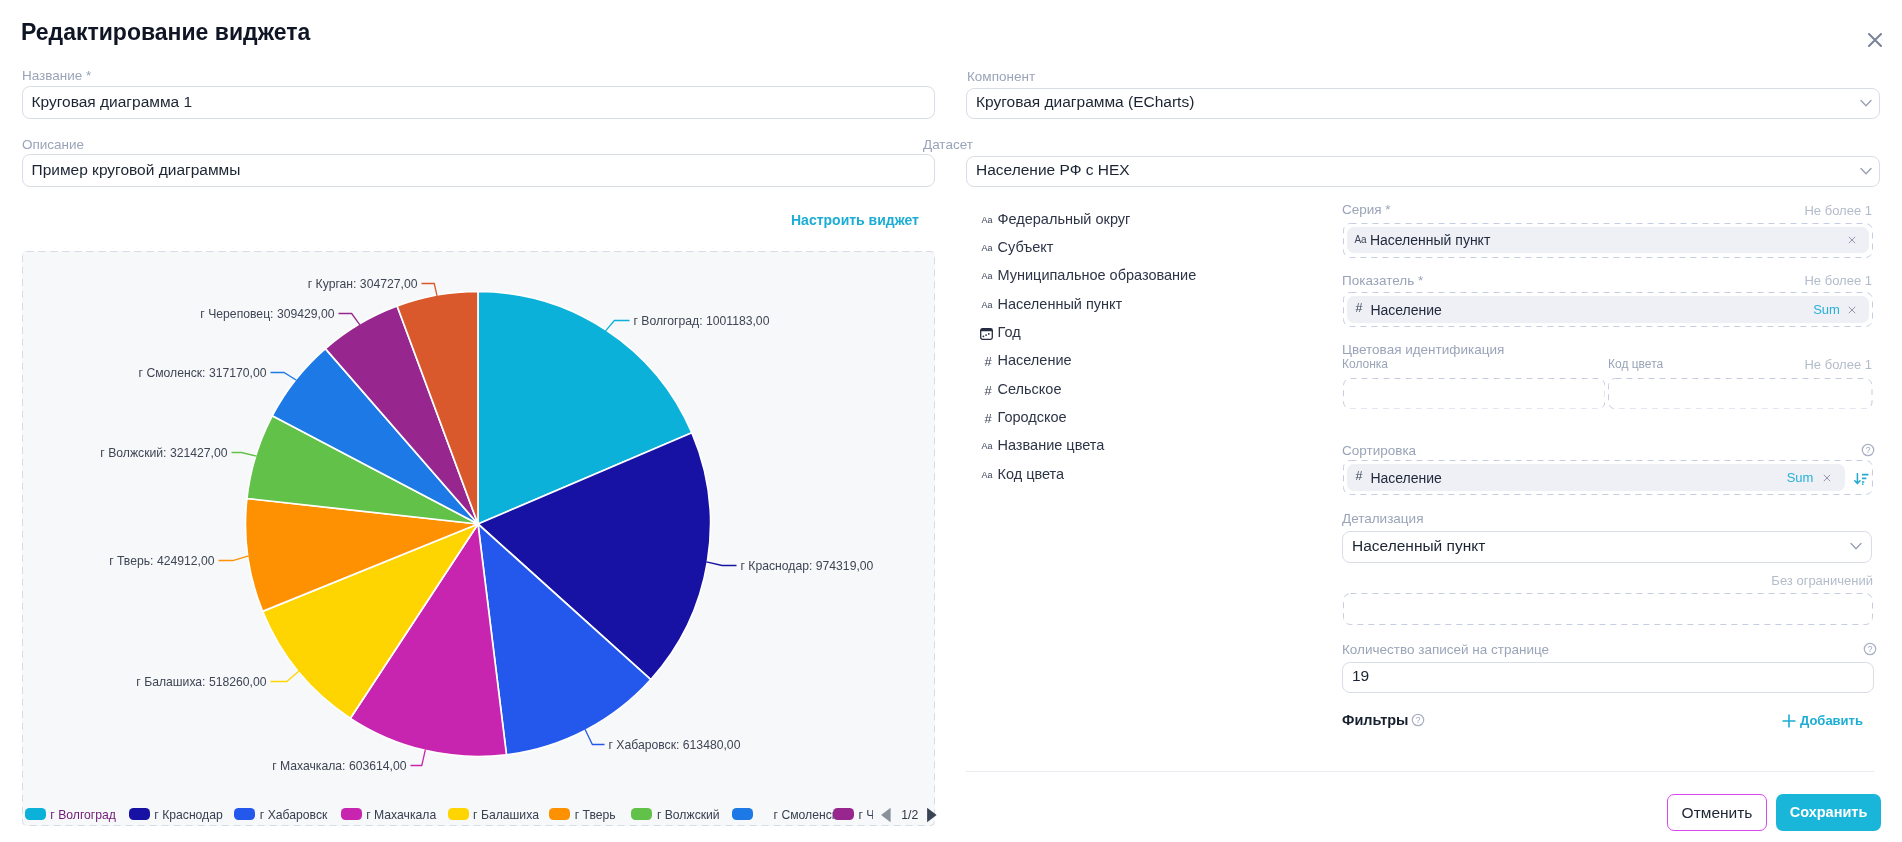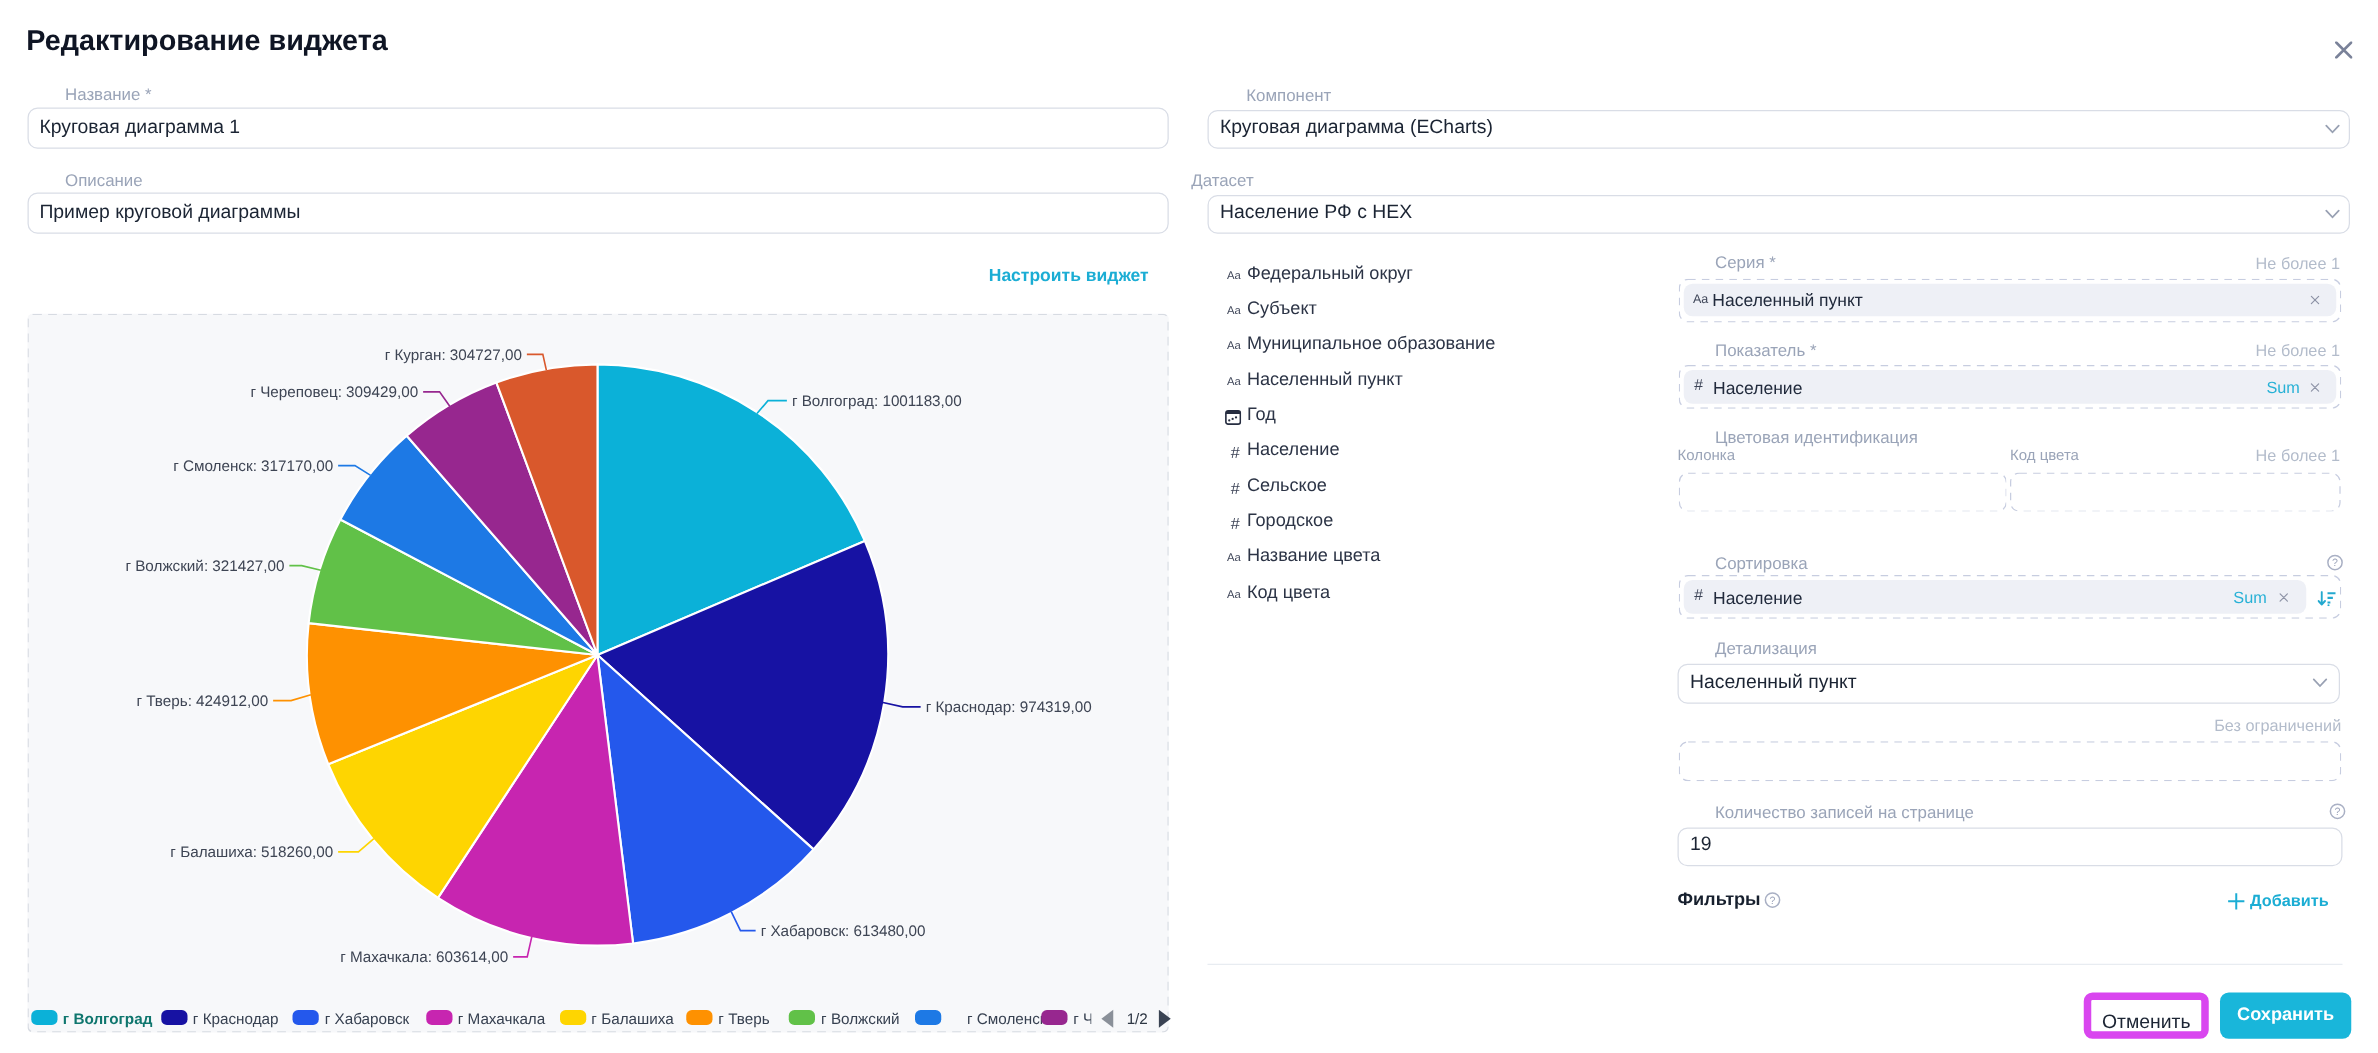--- a/index.html
+++ b/index.html
@@ -1,17 +1,17 @@
 <!DOCTYPE html>
 <html><head><meta charset="utf-8">
 <style>
   * { margin:0; padding:0; box-sizing:border-box; }
   html,body { width:1902px; height:842px; background:#ffffff;
     font-family:"Liberation Sans", sans-serif; position:relative; overflow:hidden; }
-  .lbl { position:absolute; font-size:13.5px; color:#9aa4b8;margin-left:30px; }
+  .lbl { position:absolute; font-size:13.5px; color:#9aa4b8; }
   .lbl-sm { position:absolute; font-size:12px; color:#9aa4b8; }
   .limit { position:absolute; font-size:13px; color:#b3bccb; }
   .inp { position:absolute; background:#fff; border:1px solid #d9dde6; border-radius:8px; }
   .inp span { position:absolute; left:9px; top:6px; font-size:15.5px; color:#1b2433; white-space:nowrap; }
 </style></head>
 <body>
   <div style="position:absolute;left:21px;top:19px;font-size:23px;font-weight:700;color:#0f1524;">Редактирование виджета</div>
   <svg width="14" height="14" viewBox="0 0 14 14" style="position:absolute;left:1868px;top:33px;">
     <path d="M1,1 L13,13 M13,1 L1,13" stroke="#7a8299" stroke-width="2" stroke-linecap="round"></path>
   </svg>
@@ -57,21 +57,21 @@
       <text x="384.5" y="518.7" text-anchor="end" font-size="12.2" fill="#3e4554">г Махачкала: 603614,00</text>
       <text x="244.5" y="434.7" text-anchor="end" font-size="12.2" fill="#3e4554">г Балашиха: 518260,00</text>
       <text x="192.5" y="313.7" text-anchor="end" font-size="12.2" fill="#3e4554">г Тверь: 424912,00</text>
       <text x="205.5" y="205.7" text-anchor="end" font-size="12.2" fill="#3e4554">г Волжский: 321427,00</text>
       <text x="244.5" y="125.7" text-anchor="end" font-size="12.2" fill="#3e4554">г Смоленск: 317170,00</text>
       <text x="312.5" y="66.7" text-anchor="end" font-size="12.2" fill="#3e4554">г Череповец: 309429,00</text>
       <text x="395.5" y="36.7" text-anchor="end" font-size="12.2" fill="#3e4554">г Курган: 304727,00</text>
     </svg>
     <div style="position:absolute;left:0;top:0;width:851.5px;height:575px;overflow:hidden;">
       <div style="position:absolute;left:3.3px;top:557.5px;width:21px;height:12px;border-radius:4.5px;background:#0bb1d8;"></div>
-      <div style="position:absolute;left:28.8px;top:557px;font-size:12.2px;color:#0f766e;white-space:nowrap;font-weight:bold;">г Волгоград</div>
+      <div style="position:absolute;left:28.8px;top:557px;font-size:12.2px;color:#701a75;white-space:nowrap;">г Волгоград</div>
       <div style="position:absolute;left:107.3px;top:557.5px;width:21px;height:12px;border-radius:4.5px;background:#1712a3;"></div>
       <div style="position:absolute;left:132.8px;top:557px;font-size:12.2px;color:#374151;white-space:nowrap;">г Краснодар</div>
       <div style="position:absolute;left:212.8px;top:557.5px;width:21px;height:12px;border-radius:4.5px;background:#2458ec;"></div>
       <div style="position:absolute;left:238.3px;top:557px;font-size:12.2px;color:#374151;white-space:nowrap;">г Хабаровск</div>
       <div style="position:absolute;left:319.2px;top:557.5px;width:21px;height:12px;border-radius:4.5px;background:#c725b0;"></div>
       <div style="position:absolute;left:344.7px;top:557px;font-size:12.2px;color:#374151;white-space:nowrap;">г Махачкала</div>
       <div style="position:absolute;left:426.1px;top:557.5px;width:21px;height:12px;border-radius:4.5px;background:#fed501;"></div>
       <div style="position:absolute;left:451.6px;top:557px;font-size:12.2px;color:#374151;white-space:nowrap;">г Балашиха</div>
       <div style="position:absolute;left:527.7px;top:557.5px;width:21px;height:12px;border-radius:4.5px;background:#fe9101;"></div>
       <div style="position:absolute;left:553.2px;top:557px;font-size:12.2px;color:#374151;white-space:nowrap;">г Тверь</div>
@@ -237,14 +237,14 @@
     <circle cx="8" cy="8" r="5.7" fill="none" stroke="#a9b0c4" stroke-width="1.2"></circle>
     <text x="8" y="10.9" font-size="8.5" fill="#9aa2b8" text-anchor="middle" font-family="Liberation Sans, sans-serif">?</text>
   </svg>
   <svg width="14" height="14" viewBox="0 0 14 14" style="position:absolute;left:1782px;top:714px;">
     <path d="M7,0.5 L7,13.5 M0.5,7 L13.5,7" stroke="#1badd4" stroke-width="1.6"></path>
   </svg>
   <div style="position:absolute;left:1800px;top:713px;font-size:13px;font-weight:700;color:#1badd4;">Добавить</div>
 
   <div style="position:absolute;left:966px;top:771px;width:908px;height:1px;background:#e8ecf1;"></div>
 
-  <div style="position:absolute;left:1667px;top:794px;width:100px;height:37px;background:#fff;border:6px solid #d946ef;border-radius:7px;text-align:center;line-height:35px;font-size:15.5px;color:#1c2534;">Отменить</div>
+  <div style="position:absolute;left:1667px;top:794px;width:100px;height:37px;background:#fff;border:1px solid #d946ef;border-radius:7px;text-align:center;line-height:35px;font-size:15.5px;color:#1c2534;">Отменить</div>
   <div style="position:absolute;left:1776px;top:794px;width:105px;height:37px;background:#19b6da;border-radius:7px;text-align:center;line-height:37px;font-size:14.5px;font-weight:700;color:#ffffff;">Сохранить</div>
 
 </body></html>

